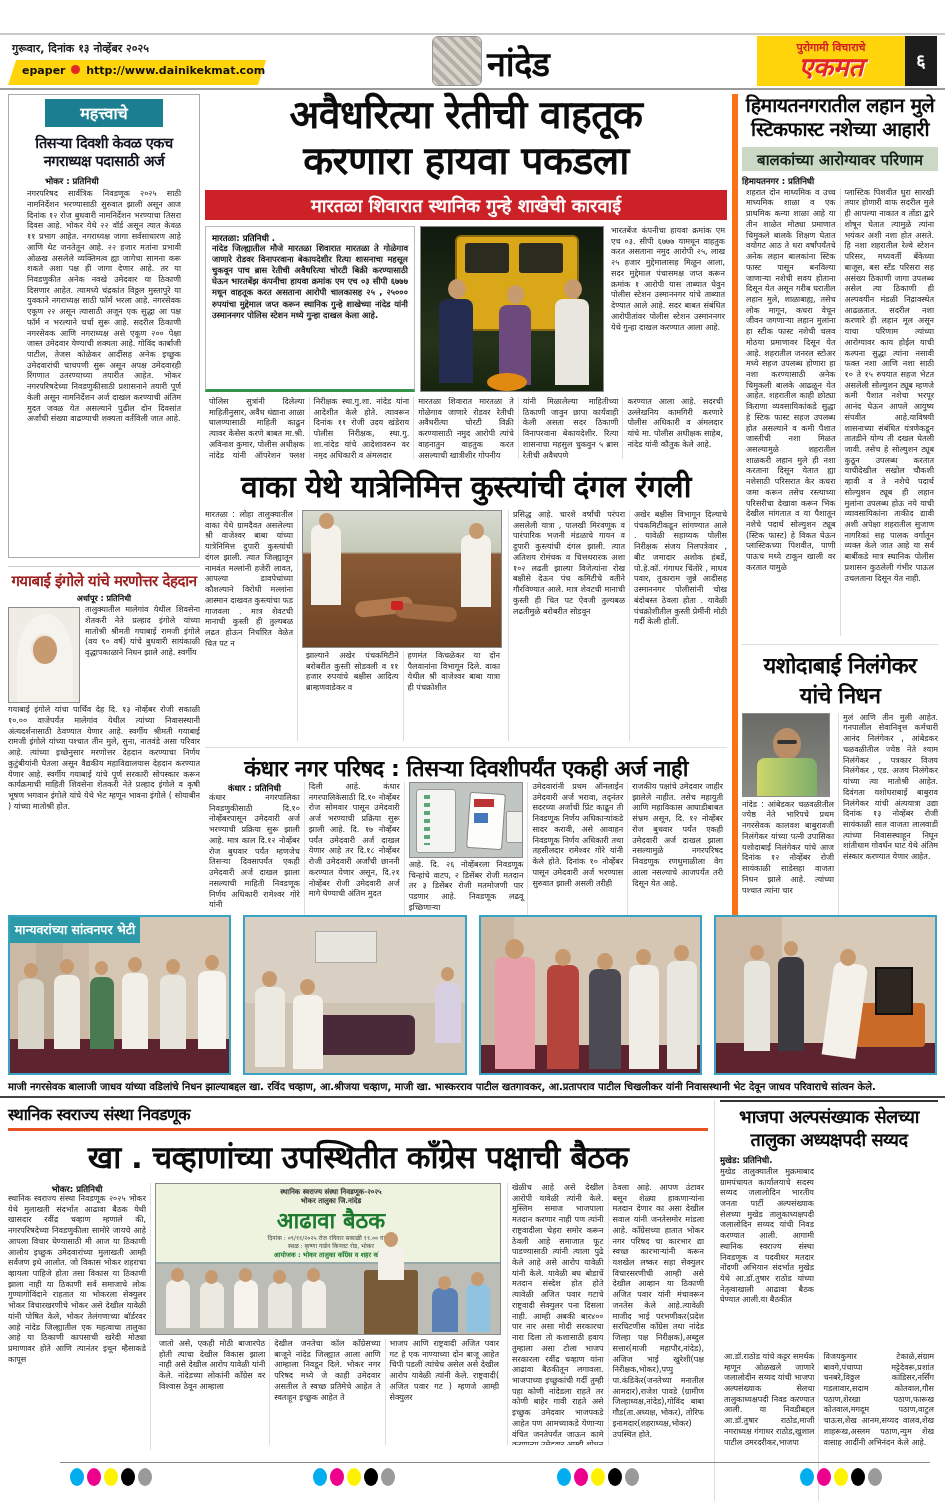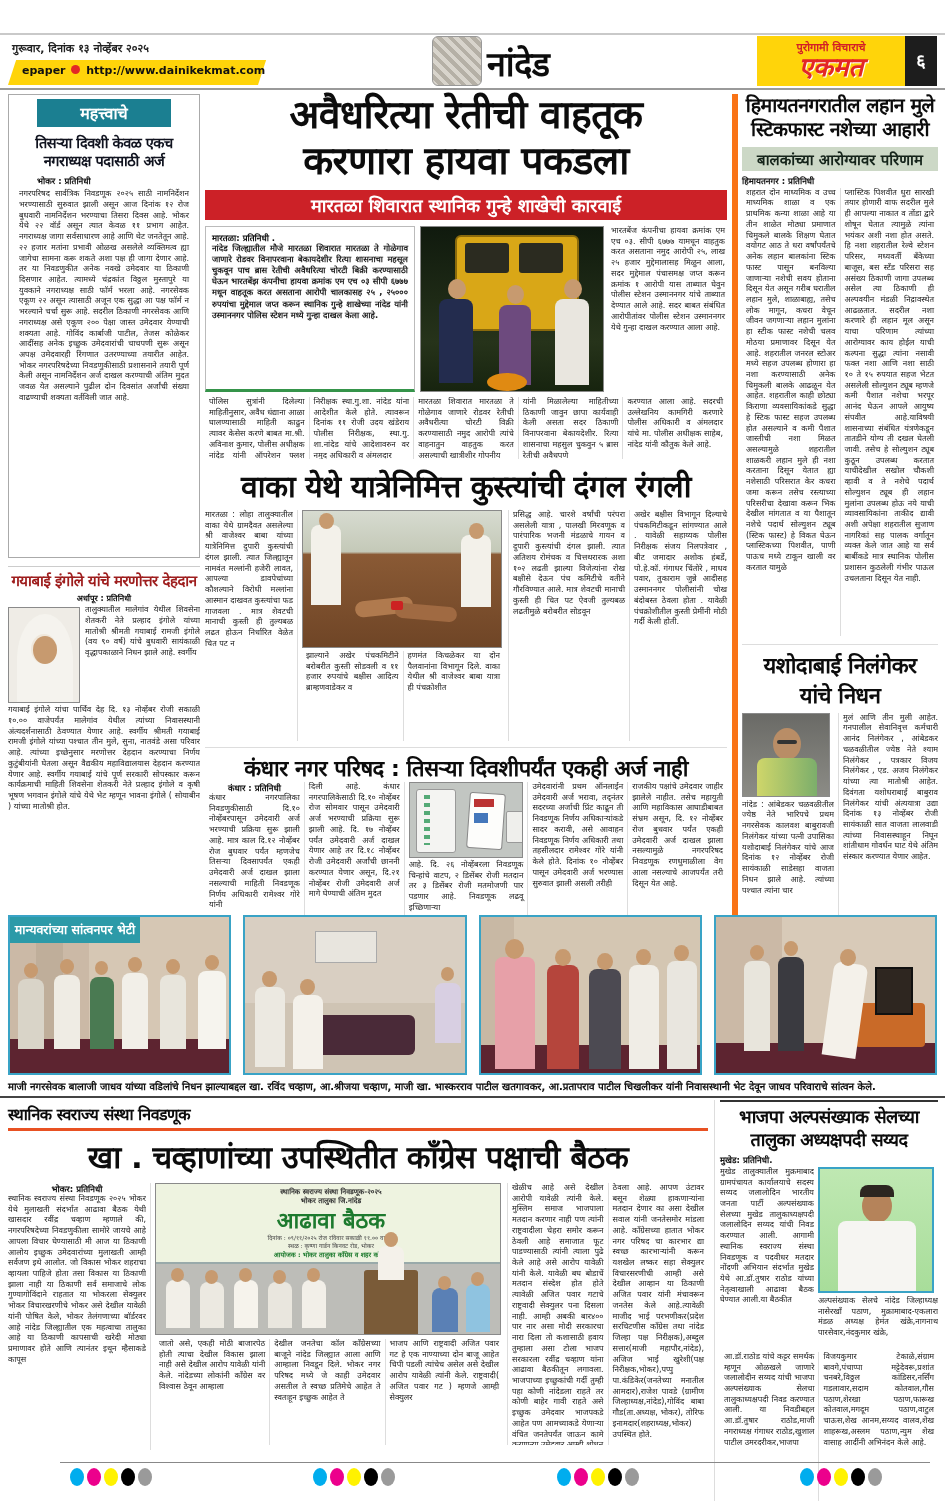--- a/index.html
+++ b/index.html
@@ -40,21 +40,21 @@
 
   <div class="abs" style="left:757px;top:36px;width:148px;height:50px;background:#ffd40a;text-align:center;">
     <div style="font-size:11px;font-weight:bold;color:#d31f26;margin-top:3px;">पुरोगामी विचाराचे</div>
     <div style="font-size:26px;font-weight:bold;color:#e32726;line-height:1;font-style:italic;text-shadow:1px 1px 0 #fff;">एकमत</div>
   </div>
   <div class="abs" style="left:905px;top:36px;width:32px;height:50px;background:#1d1d1d;color:#fff;text-align:center;line-height:50px;font-size:18px;font-weight:bold;">६</div>
 
   <div class="rule" style="top:88px;background:#9a9a9a;"></div>
 
   <div class="abs" style="left:8px;top:94px;width:192px;height:814px;">
-    <div style="border:1px solid #aaa;padding:0 4px 4px;">
+    <div style="border:1px solid #aaa;padding:0 12px 4px;">
       <div style="background:#1b7f91;color:#fff;text-align:center;font-weight:bold;font-size:16px;padding:3px 0;margin:4px 24px 5px;">महत्त्वाचे</div>
       <div class="hl" style="font-size:14.5px;padding:2px 6px;line-height:1.25;color:#10131f;text-align:center;">तिसऱ्या दिवशी केवळ एकच नगराध्यक्ष पदासाठी अर्ज</div>
       <div class="byline" style="padding:3px 6px 1px 24px;">भोकर : प्रतिनिधी</div>
       <div class="bt" style="padding:2px 6px;height:362px;overflow:hidden;">नगरपरिषद सार्वत्रिक निवडणूक २०२५ साठी नामनिर्देशन भरण्यासाठी सुरुवात झाली असून आज दिनांक १२ रोज बुधवारी नामनिर्देशन भरण्याचा तिसरा दिवस आहे. भोकर येथे २२ वॉर्ड असून त्यात केवळ ११ प्रभाग आहेत. नगराध्यक्ष जागा सर्वसाधारण आहे आणि थेट जनतेतून आहे. २२ हजार मतांना प्रभावी ओळख असलेले व्यक्तिमत्व ह्या जागेचा सामना करू शकते अशा पक्ष ही जागा देणार आहे. तर या निवडणुकीत अनेक नवखे उमेदवार या ठिकाणी दिसणार आहेत. त्यामध्ये चंद्रकांत विठ्ठल मुस्तापुरे या युवकाने नगराध्यक्ष साठी फॉर्म भरला आहे. नगरसेवक एकूण २२ असून त्यासाठी अजून एक सुद्धा आ पक्ष फॉर्म न भरल्याने चर्चा सुरू आहे. सदरील ठिकाणी नगरसेवक आणि नगराध्यक्ष असे एकूण २०० पेक्षा जास्त उमेदवार येण्याची शक्यता आहे. गोविंद कार्बाजी पाटील, तेजस कोळेकर आदींसह अनेक इच्छुक उमेदवारांची चाचपणी सुरू असून अपक्ष उमेदवारही रिंगणात उतरण्याच्या तयारीत आहेत. भोकर नगरपरिषदेच्या निवडणुकीसाठी प्रशासनाने तयारी पूर्ण केली असून नामनिर्देशन अर्ज दाखल करण्याची अंतिम मुदत जवळ येत असल्याने पुढील दोन दिवसांत अर्जांची संख्या वाढण्याची शक्यता वर्तविली जात आहे.</div>
     </div>
 
     <div style="margin-top:8px;border-top:1px solid #ccc;padding-top:5px;">
       <div class="hl center-txt" style="font-size:15px;color:#9e1d1d;line-height:1.2;">गयाबाई इंगोले यांचे मरणोत्तर देहदान</div>
       <div class="byline center-txt" style="font-size:8px;margin:2px 0;">अर्धापूर : प्रतिनिधी</div>
       <div style="overflow:hidden;">
@@ -279,28 +279,20 @@
     </div>
   </div>
 
   <div class="abs" style="left:714px;top:1100px;width:224px;border-left:1px solid #ddd;padding-left:5px;box-sizing:border-box;">
     <div style="border-top:2px solid #333;margin-bottom:3px;"></div>
     <div class="hl center-txt" style="font-size:18px;line-height:1.3;">भाजपा अल्पसंख्याक सेलच्या</div>
     <div class="hl center-txt" style="font-size:18px;line-height:1.3;">तालुका अध्यक्षपदी सय्यद</div>
     <div class="byline" style="margin:2px 0;">मुखेड: प्रतिनिधी.</div>
     <div style="display:flex;">
       <div class="bt" style="width:94px;height:182px;overflow:hidden;">मुखेड तालुक्यातील मुक्रमाबाद ग्रामपंचायत कार्यालयाचे सदस्य सय्यद जलालोदिन भारतीय जनता पार्टी अल्पसंख्याक सेलच्या मुखेड तालुकाध्यक्षपदी जलालोदिन सय्यद यांची निवड करण्यात आली. आगामी स्थानिक स्वराज्य संस्था निवडणूक व पदवीधर मतदार नोंदणी अभियान संदर्भात मुखेड येथे आ.डॉ.तुषार राठोड यांच्या नेतृत्वाखाली आढावा बैठक घेण्यात आली.या बैठकीत</div>
-      <div style="flex:1;padding-left:4px;">
-        <div class="photo" style="width:116px;height:126px;border:2px solid #39a3c6;background:linear-gradient(#bfe8b2,#a8dd9a);">
-          <div class="head" style="left:42px;top:20px;width:30px;height:34px;background:#b5835a;"></div>
-          <div class="abs" style="left:40px;top:16px;width:34px;height:12px;background:#2c2620;border-radius:8px 8px 0 0;"></div>
-          <div class="torso" style="left:18px;top:52px;width:78px;height:74px;background:#f6f5f2;"></div>
-        </div>
-        <div class="bt" style="margin-top:3px;height:48px;overflow:hidden;">अल्पसंख्याक सेलचे नांदेड जिल्हाध्यक्ष नासेरखाँ पठाण, मुक्रामाबाद-एकलारा मंडळ अध्यक्ष हेमंत खंक्रे,नागनाथ पारसेवार,नंदकुमार खंक्रे,</div>
-      </div>
     </div>
     <div class="colrow" style="height:158px;overflow:hidden;margin-top:3px;">
       <div class="bt" style="width:45%;">आ.डॉ.राठोड यांचे कट्टर समर्थक म्हणून ओळखले जाणारे जलालोदीन सय्यद यांची भाजपा अल्पसंख्याक सेलचा तालुकाध्यक्षपदी निवड करण्यात आली. या निवडीबद्दल आ.डॉ.तुषार राठोड,माजी नगराध्यक्ष गंगाधर राठोड,खुशाल पाटील उमरदरीकर,भाजपा</div>
       <div class="bt" style="width:55%;">विजयकुमार टेकाळे,संग्राम बावगे,पंचाप्पा मट्टेदेवरू,प्रशांत चनबरे,विठ्ठल कांडिसर,नर्सिंग गडलावार,सदाम कोतवाल,गौस पठाण,शेरखा पठाण,फारूख कोतवाल,मगदूम पठाण,वाटुल चाऊस,शेख आनम,सय्यद वालव,शेख शाहरूख,अस्लम पठाण,न्युम शेख वासाह आदींनी अभिनंदन केले आहे.</div>
     </div>
   </div>
 
   <div class="rule" style="top:1462px;left:60px;right:15px;background:#888;height:1px;"></div>
   <div class="abs" style="left:0;top:1468px;width:945px;display:flex;justify-content:space-between;padding:0 60px 0 70px;box-sizing:border-box;">
     <div>

